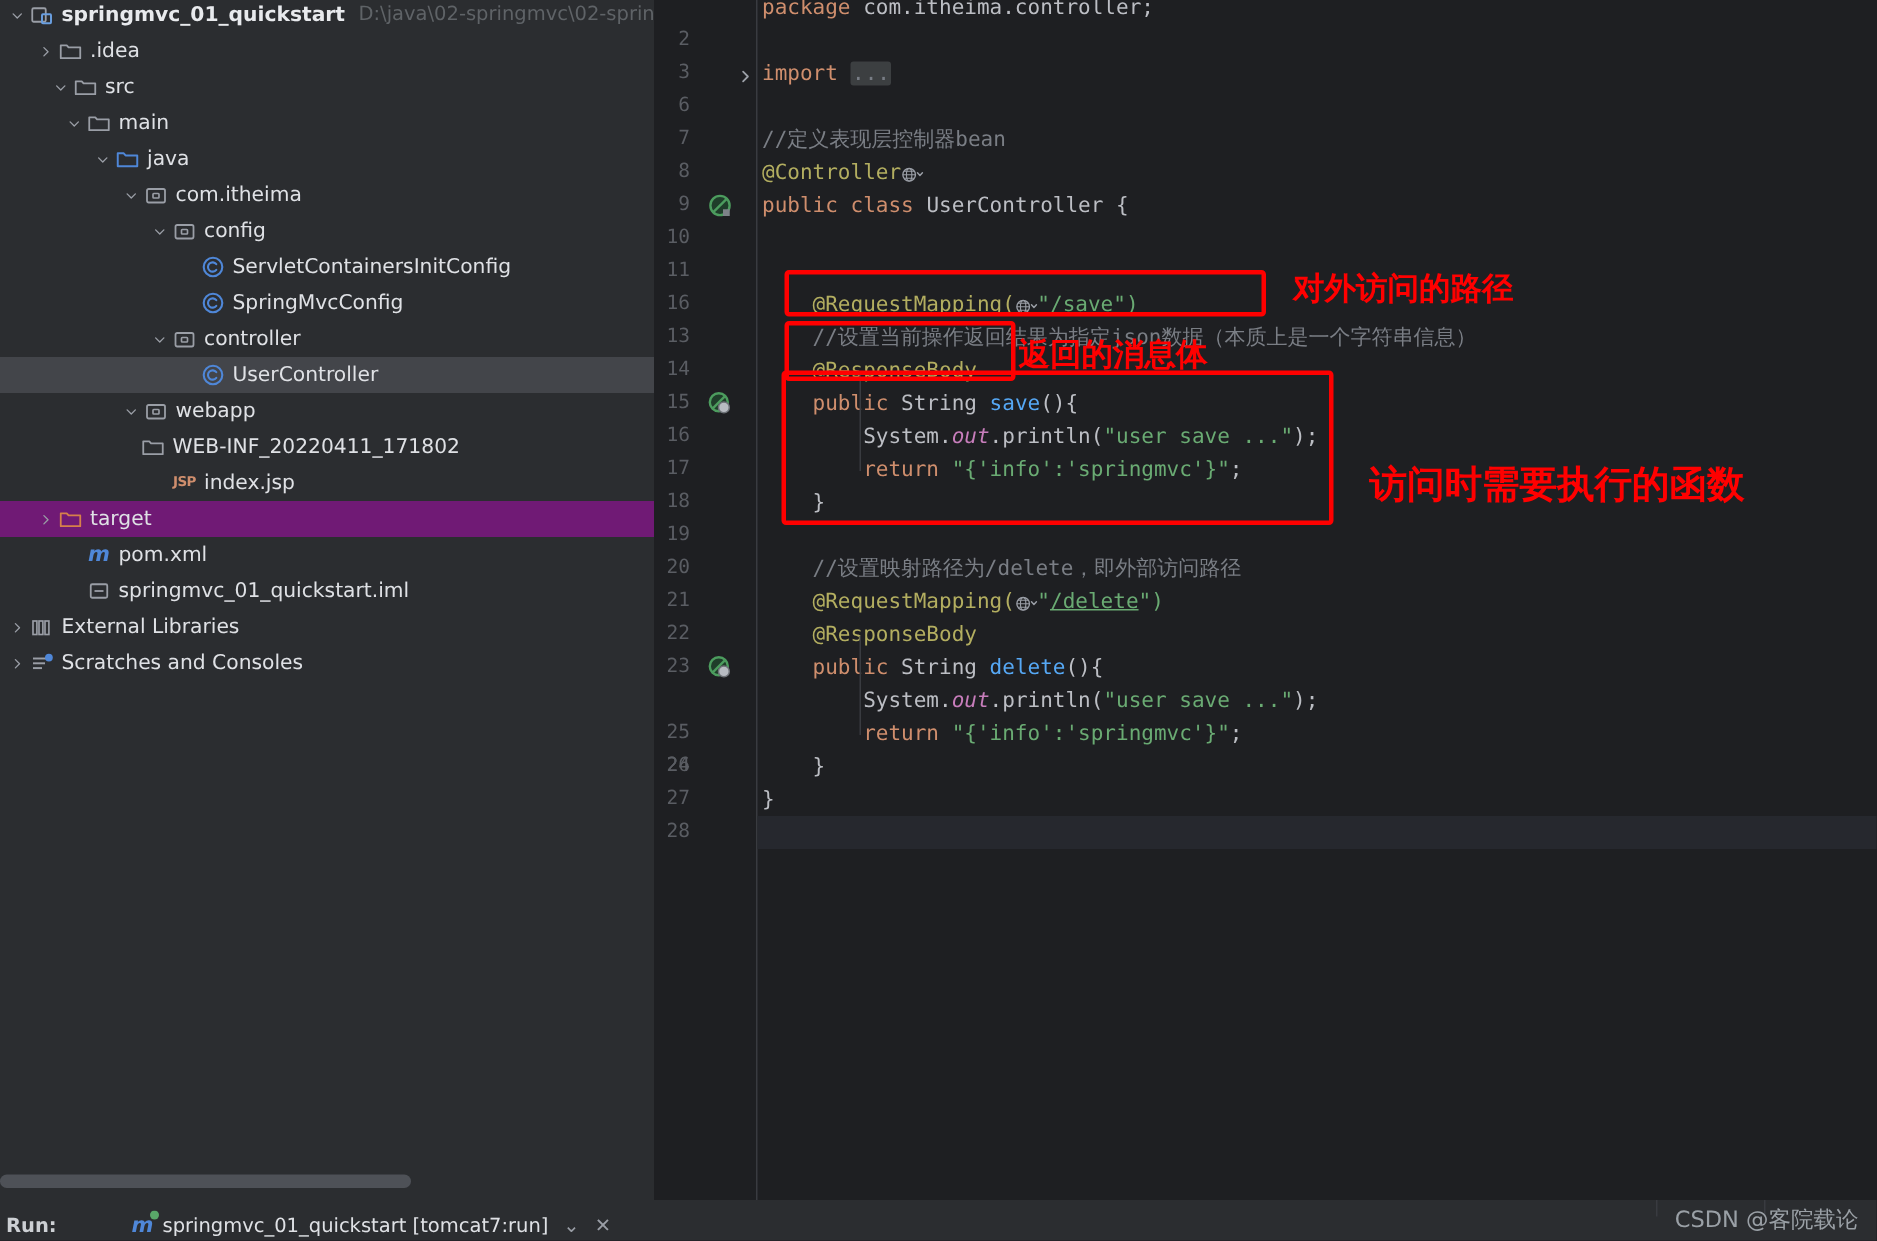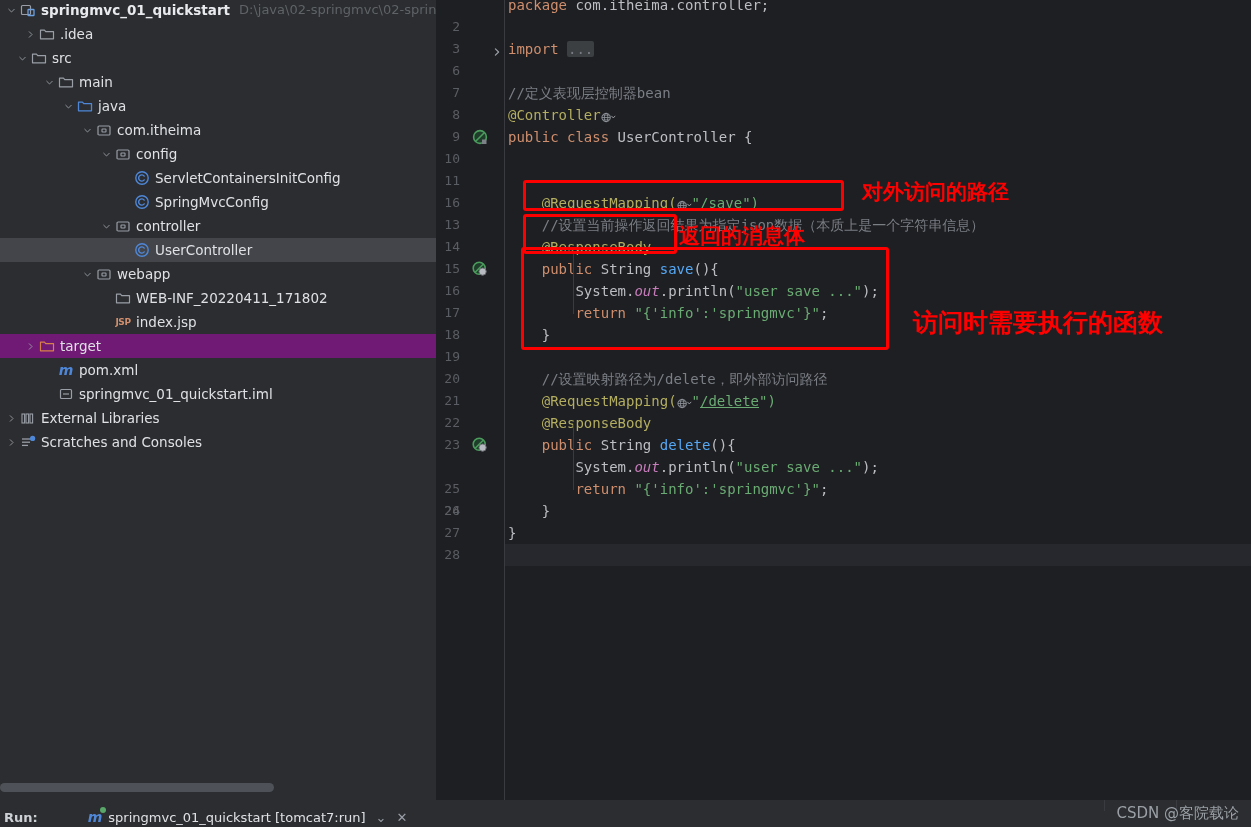--- a/index.html
+++ b/index.html
@@ -191,21 +191,21 @@
               <path d="M6.2 4 L10.2 8 L6.2 12" fill="none" stroke="#9a9ea6" stroke-width="1.3" stroke-linecap="round" stroke-linejoin="round"></path>
             </svg>
           </span>
           <span class="ico">
             <svg width="16" height="16" viewBox="0 0 16 16">
               <path d="M1.5 4.2 h4 l1.2 1.4 h7.8 v7.2 h-13 z" fill="none" stroke="#9a9ea6" stroke-width="1.2" stroke-linejoin="round"></path>
             </svg>
           </span>
           <span class="label">.idea</span>
         </div>
-        <div class="node" style="position:absolute;left:0;top:46px;width:476px;padding-left:17px;box-sizing:border-box;">
+        <div class="node" style="position:absolute;left:0;top:46px;width:476px;padding-left:35px;box-sizing:border-box;">
           <span class="arrow">
             <svg width="11" height="11" viewBox="0 0 16 16">
               <path d="M4 6.2 L8 10.2 L12 6.2" fill="none" stroke="#9a9ea6" stroke-width="1.3" stroke-linecap="round" stroke-linejoin="round"></path>
             </svg>
           </span>
           <span class="ico">
             <svg width="16" height="16" viewBox="0 0 16 16">
               <path d="M1.5 4.2 h4 l1.2 1.4 h7.8 v7.2 h-13 z" fill="none" stroke="#9a9ea6" stroke-width="1.2" stroke-linejoin="round"></path>
             </svg>
           </span>
@@ -316,21 +316,21 @@
             </svg>
           </span>
           <span class="ico">
             <svg width="16" height="16" viewBox="0 0 16 16">
               <rect x="2" y="4" width="12" height="9" rx="1.1" fill="none" stroke="#9a9ea6" stroke-width="1.2"></rect>
               <rect x="6" y="7" width="4" height="3" rx="0.5" fill="none" stroke="#9a9ea6" stroke-width="1.1"></rect>
             </svg>
           </span>
           <span class="label">webapp</span>
         </div>
-        <div class="node" style="position:absolute;left:0;top:286px;width:420px;padding-left:101px;box-sizing:border-box;">
+        <div class="node" style="position:absolute;left:0;top:286px;width:420px;padding-left:80px;box-sizing:border-box;">
           <span class="arrow none"></span>
           <span class="ico">
             <svg width="16" height="16" viewBox="0 0 16 16">
               <path d="M1.5 4.2 h4 l1.2 1.4 h7.8 v7.2 h-13 z" fill="none" stroke="#9a9ea6" stroke-width="1.2" stroke-linejoin="round"></path>
             </svg>
           </span>
           <span class="label">WEB-INF_20220411_171802</span>
         </div>
         <div class="node" style="position:absolute;left:0;top:310px;width:436px;padding-left:101px;box-sizing:border-box;">
           <span class="arrow none"></span>

